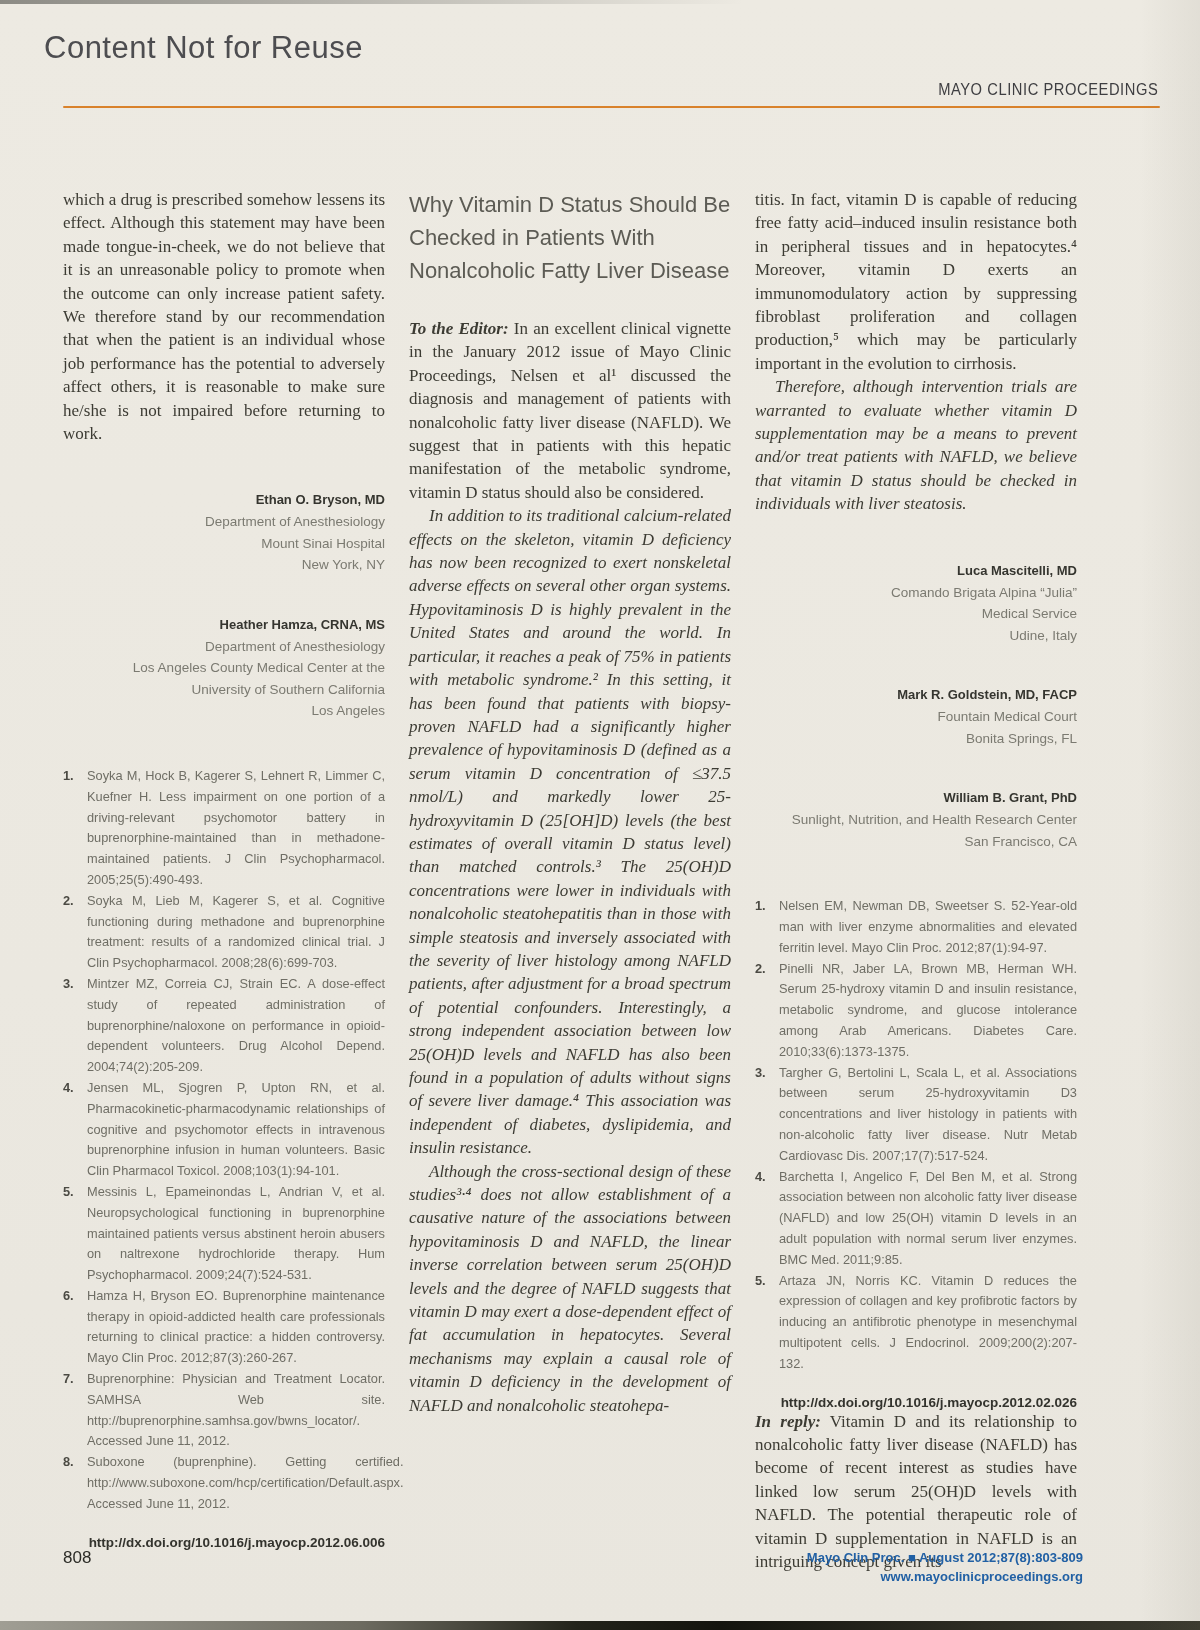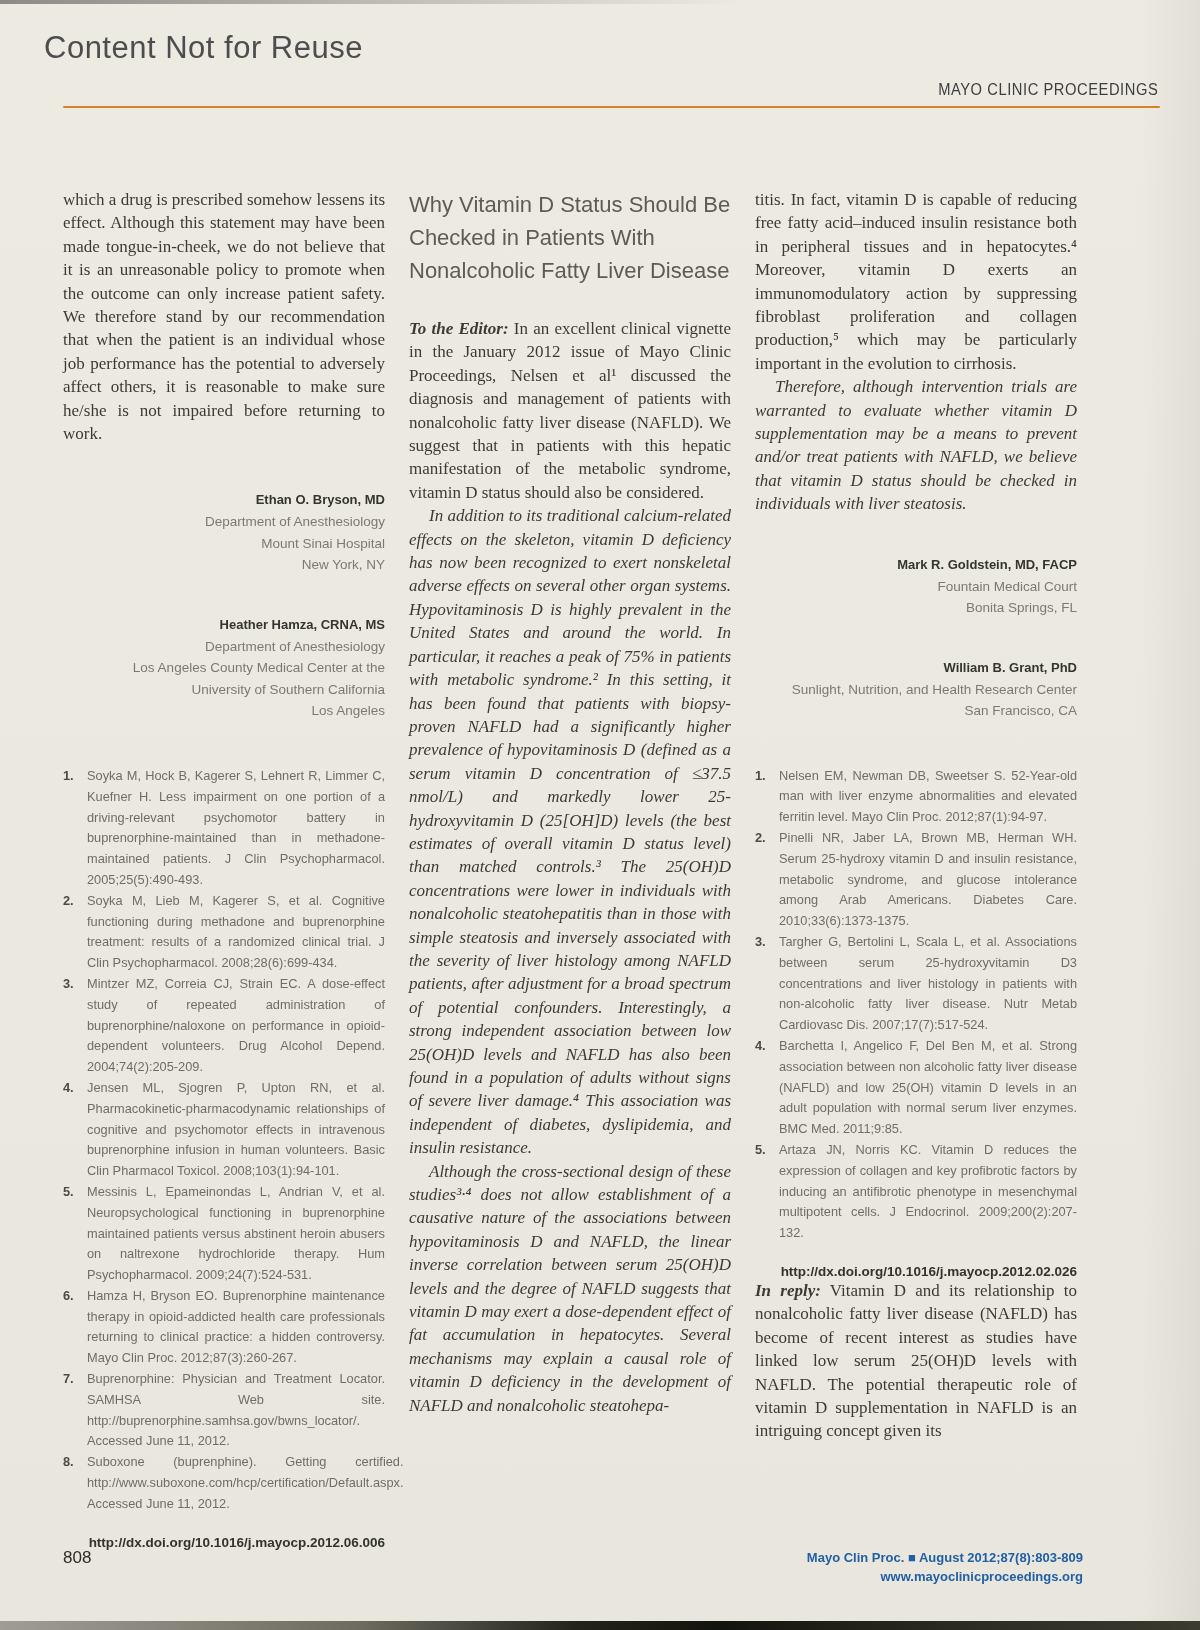--- a/index.html
+++ b/index.html
@@ -126,21 +126,21 @@
         <div class="author-line">Los Angeles</div>
       </div>
 
       <ol class="refs">
         <li class="ref">
             <span class="ref-num">1.</span>
             <span class="ref-text">Soyka M, Hock B, Kagerer S, Lehnert R, Limmer C, Kuefner H. Less impairment on one portion of a driving-relevant psychomotor battery in buprenorphine-maintained than in methadone-maintained patients. J Clin Psychopharmacol. 2005;25(5):490-493.</span>
           </li>
         <li class="ref">
             <span class="ref-num">2.</span>
-            <span class="ref-text">Soyka M, Lieb M, Kagerer S, et al. Cognitive functioning during methadone and buprenorphine treatment: results of a randomized clinical trial. J Clin Psychopharmacol. 2008;28(6):699-434.</span>
+            <span class="ref-text">Soyka M, Lieb M, Kagerer S, et al. Cognitive functioning during methadone and buprenorphine treatment: results of a randomized clinical trial. J Clin Psychopharmacol. 2008;28(6):699-703.</span>
           </li>
         <li class="ref">
             <span class="ref-num">3.</span>
             <span class="ref-text">Mintzer MZ, Correia CJ, Strain EC. A dose-effect study of repeated administration of buprenorphine/naloxone on performance in opioid-dependent volunteers. Drug Alcohol Depend. 2004;74(2):205-209.</span>
           </li>
         <li class="ref">
             <span class="ref-num">4.</span>
             <span class="ref-text">Jensen ML, Sjogren P, Upton RN, et al. Pharmacokinetic-pharmacodynamic relationships of cognitive and psychomotor effects in intravenous buprenorphine infusion in human volunteers. Basic Clin Pharmacol Toxicol. 2008;103(1):94-101.</span>
           </li>
         <li class="ref">
@@ -168,20 +168,26 @@
       <h1 class="letter-title">Why Vitamin D Status Should Be Checked in Patients With Nonalcoholic Fatty Liver Disease</h1>
       <p class="body"><span class="lead">To the Editor:</span><span> In an excellent clinical vignette in the January 2012 issue of Mayo Clinic Proceedings, Nelsen et al¹ discussed the diagnosis and management of patients with nonalcoholic fatty liver disease (NAFLD). We suggest that in patients with this hepatic manifestation of the metabolic syndrome, vitamin D status should also be considered.</span></p>
       <p class="body indent">In addition to its traditional calcium-related effects on the skeleton, vitamin D deficiency has now been recognized to exert nonskeletal adverse effects on several other organ systems. Hypovitaminosis D is highly prevalent in the United States and around the world. In particular, it reaches a peak of 75% in patients with metabolic syndrome.² In this setting, it has been found that patients with biopsy-proven NAFLD had a significantly higher prevalence of hypovitaminosis D (defined as a serum vitamin D concentration of ≤37.5 nmol/L) and markedly lower 25-hydroxyvitamin D (25[OH]D) levels (the best estimates of overall vitamin D status level) than matched controls.³ The 25(OH)D concentrations were lower in individuals with nonalcoholic steatohepatitis than in those with simple steatosis and inversely associated with the severity of liver histology among NAFLD patients, after adjustment for a broad spectrum of potential confounders. Interestingly, a strong independent association between low 25(OH)D levels and NAFLD has also been found in a population of adults without signs of severe liver damage.⁴ This association was independent of diabetes, dyslipidemia, and insulin resistance.</p>
       <p class="body indent">Although the cross-sectional design of these studies³·⁴ does not allow establishment of a causative nature of the associations between hypovitaminosis D and NAFLD, the linear inverse correlation between serum 25(OH)D levels and the degree of NAFLD suggests that vitamin D may exert a dose-dependent effect of fat accumulation in hepatocytes. Several mechanisms may explain a causal role of vitamin D deficiency in the development of NAFLD and nonalcoholic steatohepa-</p>
     </div>
 
     <div class="col">
       <p class="body">titis. In fact, vitamin D is capable of reducing free fatty acid–induced insulin resistance both in peripheral tissues and in hepatocytes.⁴ Moreover, vitamin D exerts an immunomodulatory action by suppressing fibroblast proliferation and collagen production,⁵ which may be particularly important in the evolution to cirrhosis.</p>
       <p class="body indent">Therefore, although intervention trials are warranted to evaluate whether vitamin D supplementation may be a means to prevent and/or treat patients with NAFLD, we believe that vitamin D status should be checked in individuals with liver steatosis.</p>
 
+      <div class="authors">
+        <div class="author-name">Luca Mascitelli, MD</div>
+        <div class="author-line">Comando Brigata Alpina “Julia”</div>
+        <div class="author-line">Medical Service</div>
+        <div class="author-line">Udine, Italy</div>
+      </div>
 
       <div class="authors gap">
         <div class="author-name">Mark R. Goldstein, MD, FACP</div>
         <div class="author-line">Fountain Medical Court</div>
         <div class="author-line">Bonita Springs, FL</div>
       </div>
 
       <div class="authors gap">
         <div class="author-name">William B. Grant, PhD</div>
         <div class="author-line">Sunlight, Nutrition, and Health Research Center</div>

